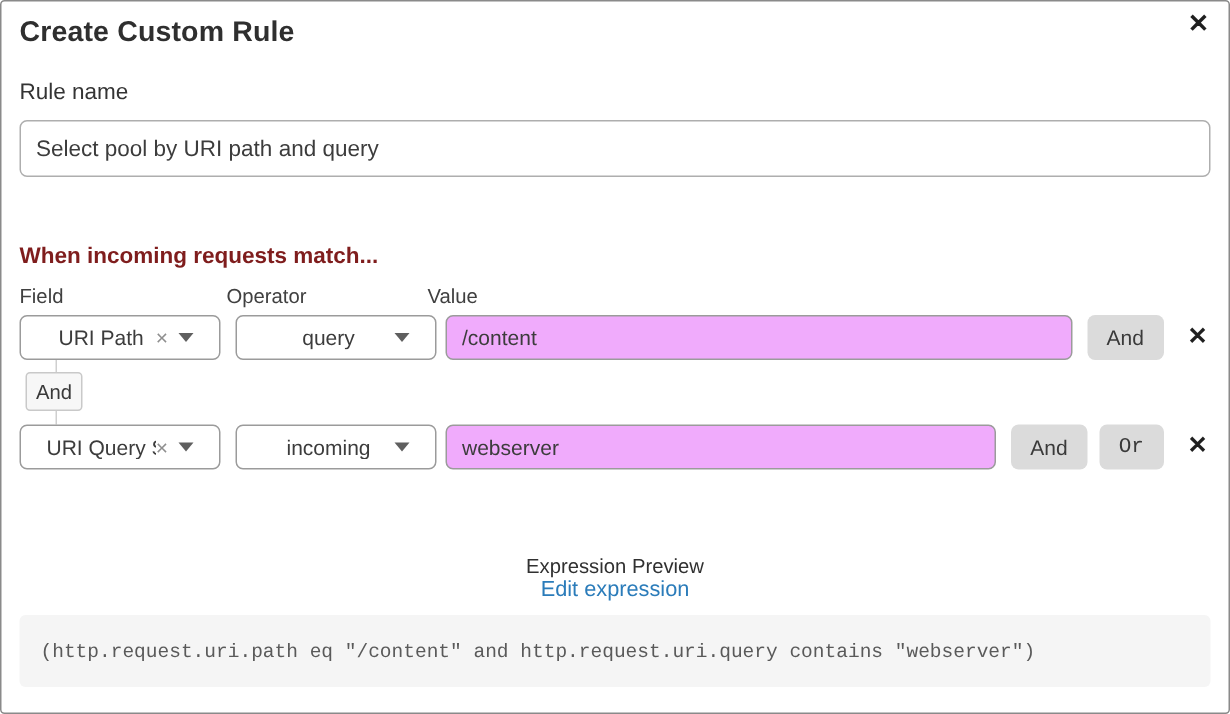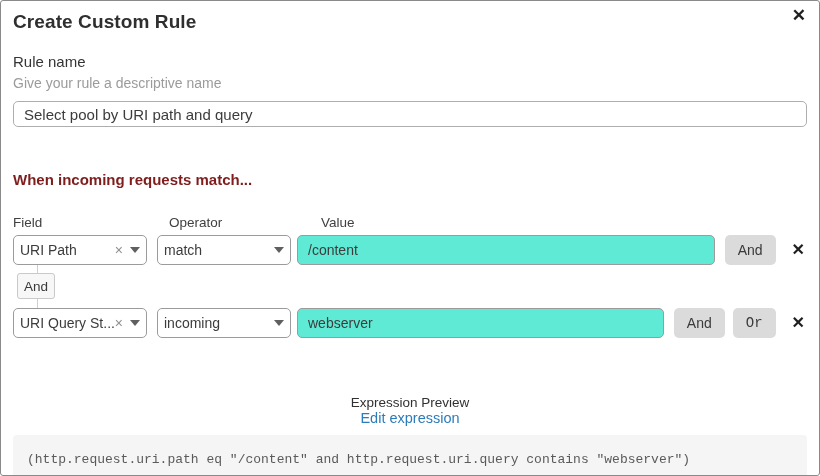--- a/index.html
+++ b/index.html
@@ -38,42 +38,42 @@
     border: none;
     font-family: "Liberation Sans", sans-serif;
   }
 
   .field-label { margin-top: 20px; font-size: 15px; color: #343434; }
   .field-hint  { margin-top: 5px;  font-size: 14px; color: #9b9b9b; }
 
   .text-input {
     margin-top: 10px;
     width: 100%;
-    height: 26px;
+    height: 38px;
     border: 1px solid #aeaeae;
     border-radius: 5px;
     padding: 0 10px;
     font-size: 15px;
     color: #3c3c3c;
     font-family: "Liberation Sans", sans-serif;
     outline: none;
     background: #fff;
   }
 
   .section-heading {
     margin-top: 44px;
     font-size: 15px;
     font-weight: 700;
     color: #7f1d1d;
   }
 
   .col-labels {
-    margin-top: 27px;
-    display: flex;
-    gap: 22px;
+    margin-top: 11px;
+    display: flex;
+    gap: 4px;
     font-size: 13.5px;
     color: #404040;
   }
   .col-label-field, .col-label-operator { width: 134px; flex: none; }
   .col-label-value { flex: 1; margin-left: -4px; }
 
   .cond-row {
     margin-top: 5px;
     display: flex;
     align-items: center;
@@ -81,25 +81,26 @@
   }
 
   .select {
     width: 134px;
     flex: none;
     height: 30px;
     border: 1px solid #9b9b9b;
     border-radius: 5px;
     display: flex;
     align-items: center;
-    padding: 0 6px;
+    padding: 0 17px;
     font-size: 14px;
     color: #3c3c3c;
     cursor: pointer;
     background: #fff;
+    text-align: center;
   }
   .select .select-text { flex: 1; white-space: nowrap; overflow: hidden; }
   .select .clear-x {
     color: #8f8f8f;
     font-size: 14px;
     margin-right: 7px;
     cursor: pointer;
     line-height: 1;
   }
   .caret {
@@ -112,21 +113,21 @@
   .value-input {
     flex: 1;
     height: 30px;
     border: 1px solid #9b9b9b;
     border-radius: 5px;
     padding: 0 10px;
     font-size: 14px;
     color: #3c3c3c;
     font-family: "Liberation Sans", sans-serif;
     outline: none;
-    background: #5eead4;
+    background: #f0abfc;
     margin-left: -4px;
   }
 
   .combinator-btn {
     flex: none;
     height: 30px;
     padding: 0 13px;
     background: #dbdbdb;
     border: none;
     border-radius: 5px;
@@ -203,40 +204,39 @@
 <body>
 
 <div class="dialog">
 
   <div class="title-row">
     <div class="dialog-title">Create Custom Rule</div>
     <button class="close-btn">✕</button>
   </div>
 
   <div class="field-label">Rule name</div>
-  <div class="field-hint">Give your rule a descriptive name</div>
   <input class="text-input" type="text" value="Select pool by URI path and query" style="">
 
   <div class="section-heading">When incoming requests match...</div>
 
   <div class="col-labels">
     <span class="col-label-field">Field</span>
     <span class="col-label-operator">Operator</span>
     <span class="col-label-value">Value</span>
   </div>
 
   
   <div class="cond-row">
     <div class="select">
       <span class="select-text">URI Path</span>
       <span class="clear-x">×</span>
       <span class="caret"></span>
     </div>
     <div class="select">
-      <span class="select-text">match</span>
+      <span class="select-text">query</span>
       <span class="caret"></span>
     </div>
     <input class="value-input" type="text" value="/content" style="">
     <button class="combinator-btn">And</button>
     <button class="delete-x">✕</button>
   </div>
 
   
   <div class="connector">
     <div class="vline top"></div>

